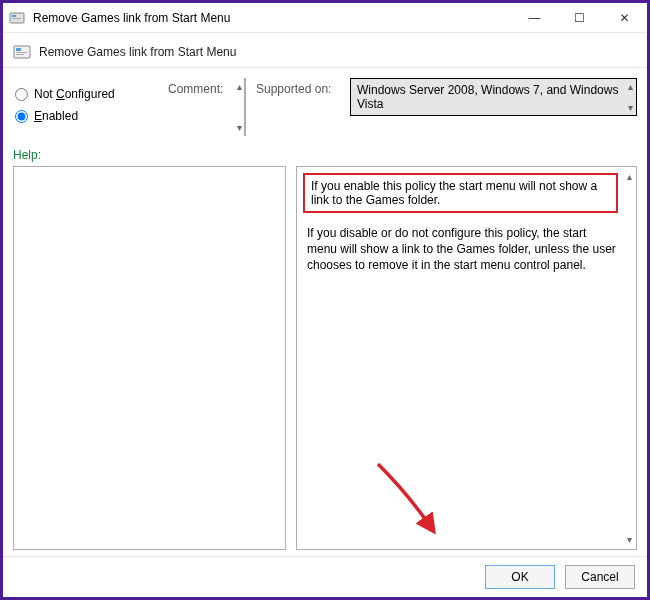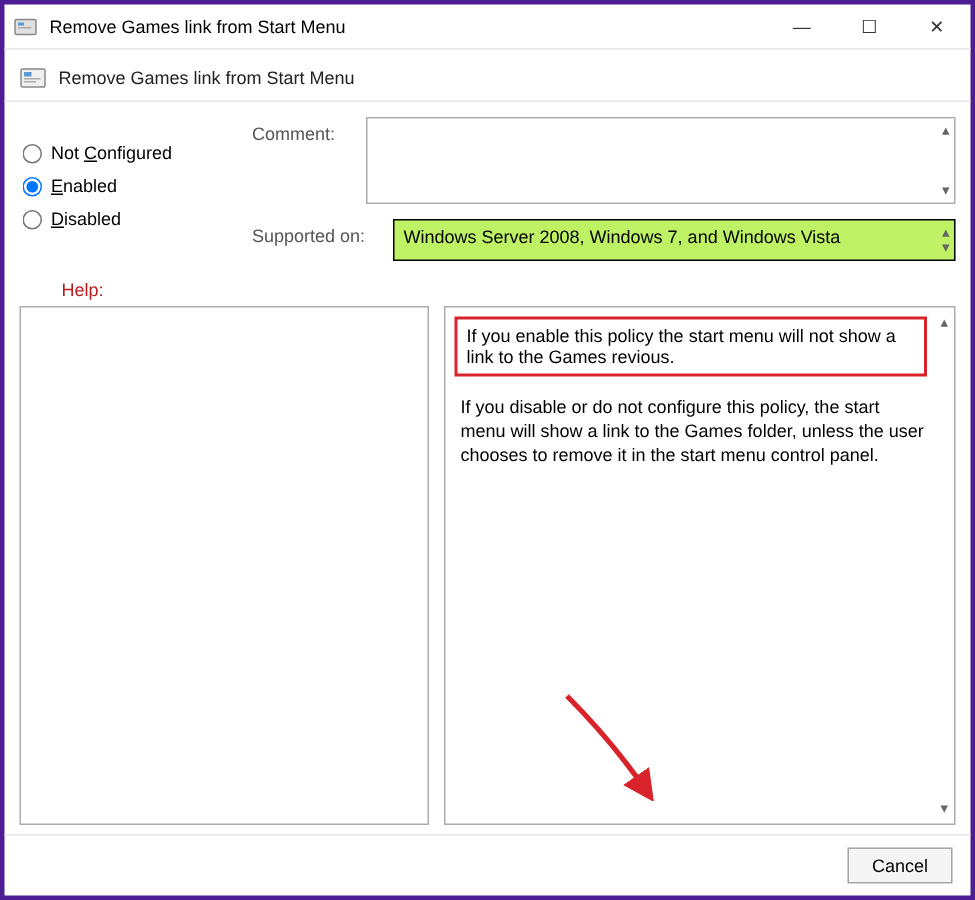--- a/index.html
+++ b/index.html
@@ -13,31 +13,31 @@
     .header-row { display: flex; align-items: center; padding: 10px 10px 6px 10px; border-bottom: 1px solid #e5e5e5; }
     .header-icon { width: 18px; height: 18px; margin-right: 8px; display: flex; align-items: center; justify-content: center; }
     .header-title { flex: 1; color: #222; }
     .header-buttons { display: flex; gap: 8px; }
     .btn { border: 1px solid #a7a7a7; background: #f5f5f5; padding: 4px 12px; min-width: 90px; text-align: center; cursor: pointer; }
     .btn .ul { text-decoration: underline; }
     .upper { display: flex; padding: 10px 10px 6px 10px; gap: 10px; align-items: center; }
     .left-col { width: 145px; padding-top: 4px; }
     .radio-row { display: flex; align-items: center; margin-bottom: 8px; cursor: pointer; }
     .radio { margin: 0 6px 0 2px; }
-    .right-col { flex: 1; display: flex; flex-direction: column; gap: 10px; }
+    .right-col { flex: 1; display: flex; flex-direction: row; gap: 10px; }
     .form-row { display: flex; align-items: flex-start; gap: 6px; }
     .form-label { width: 70px; padding-top: 4px; color: #555; }
     .comment-box { flex: 1; border: 1px solid #adadad; height: 58px; background: #fff; position: relative; }
     .scroll-tri { position: absolute; right: 3px; font-size: 10px; color: #666; }
     .scroll-tri.up { top: 2px; }
     .scroll-tri.down { bottom: 2px; }
-    .supported-box { flex: 1; border: 1px solid #000; padding: 4px 6px; background: #bef264; position: relative; min-height: 28px; }
+    .supported-box { flex: 1; border: 1px solid #000; padding: 4px 6px; background: #e5e5e5; position: relative; min-height: 28px; }
     .mid-labels { display: flex; padding: 6px 10px 4px 10px; }
     .options-label { width: 283px; color: #333; }
-    .help-label { color: #b91c1c; margin-left: 28px; }
+    .help-label { color: #15803d; }
     .lower { display: flex; flex: 1; padding: 0 10px 6px 10px; gap: 10px; min-height: 0; }
     .options-pane { width: 273px; border: 1px solid #adadad; background: #fff; }
     .help-pane { flex: 1; border: 1px solid #adadad; background: #fff; position: relative; padding: 4px; overflow: hidden; }
     .help-highlight { border: 2px solid #d8232a; padding: 4px 6px; margin: 2px 14px 10px 2px; }
     .help-body { padding: 2px 14px 0 6px; line-height: 1.35; }
     .bottom-bar { display: flex; justify-content: flex-end; gap: 10px; padding: 8px 12px; border-top: 1px solid #e5e5e5; position: relative; }
     .arrow-red { position: absolute; pointer-events: none; }
     .arrow-enabled { left: 6px; top: 148px; width: 30px; height: 60px; }
     .arrow-ok { left: 365px; bottom: 22px; width: 80px; height: 80px; }
   </style>
@@ -77,24 +77,20 @@
   <div class="upper" style="position:relative;">
     <div class="left-col">
       <label class="radio-row">
         <input type="radio" name="state" class="radio" style="">
         <span>Not <u>C</u>onfigured</span>
       </label>
       <label class="radio-row">
         <input type="radio" name="state" class="radio" checked="" style="">
         <span><u>E</u>nabled</span>
       </label>
-      <label class="radio-row">
-        <input type="radio" name="state" class="radio" style="">
-        <span><u>D</u>isabled</span>
-      </label>
     </div>
     <div class="right-col">
       <div class="form-row">
         <span class="form-label">Comment:</span>
         <div class="comment-box">
           <span class="scroll-tri up">▴</span>
           <span class="scroll-tri down">▾</span>
         </div>
       </div>
       <div class="form-row">
@@ -118,33 +114,34 @@
   </div>
 
   <div class="mid-labels">
     <span class="help-label">Help:</span>
   </div>
 
   <div class="lower" style="position:relative;">
     <div class="options-pane"></div>
     <div class="help-pane">
       <div class="help-highlight">
-        <span>If you enable this policy the start menu will not show a link to the Games revious.</span>
+        <span>If you enable this policy the start menu will not show a link to the Games folder.</span>
       </div>
       <div class="help-body">If you disable or do not configure this policy, the start menu will show a link to the Games folder, unless the user chooses to remove it in the start menu control panel.</div>
       <span class="scroll-tri up" style="top:4px;right:4px;">▴</span>
       <span class="scroll-tri down" style="bottom:4px;right:4px;">▾</span>
     </div>
 
     <svg class="arrow-red arrow-ok" viewBox="0 0 80 80">
       <defs>
           <marker id="ah2" markerWidth="6" markerHeight="6" refX="3" refY="3" orient="auto">
             <path d="M0,0 L6,3 L0,6 Z" fill="#d8232a"></path>
           </marker>
         </defs>
       <path d="M10,10 Q40,40 62,72" stroke="#d8232a" stroke-width="3.5" fill="none" marker-end="url(#ah2)"></path>
     </svg>
   </div>
 
   <div class="bottom-bar">
+    <div class="btn" style="min-width:70px;border-color:#6aa9e0;">OK</div>
     <div class="btn" style="min-width:70px;">Cancel</div>
   </div>
 </div>
 
 </body></html>

